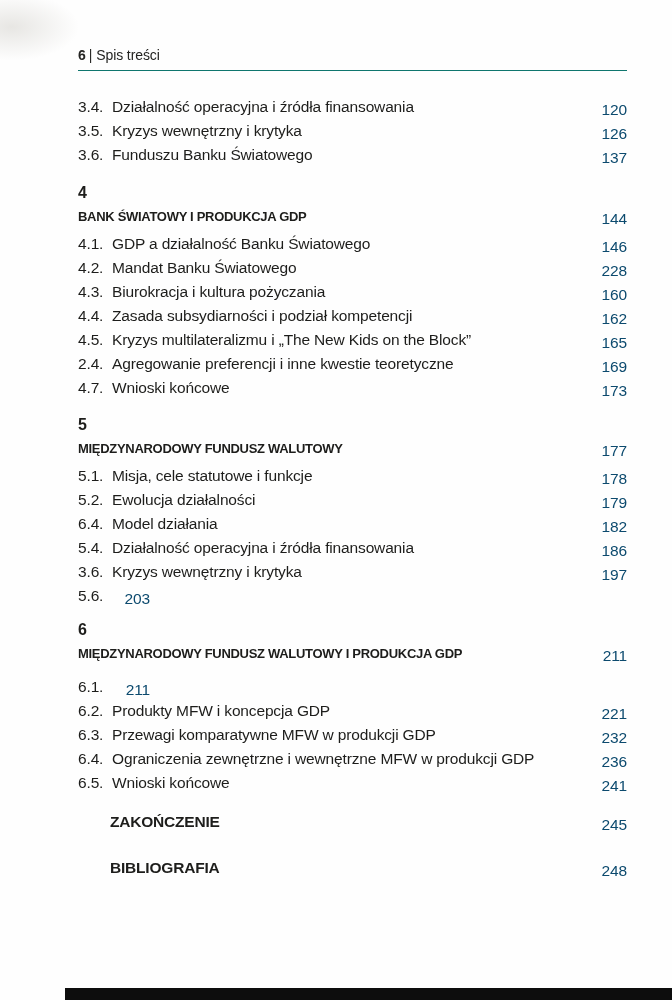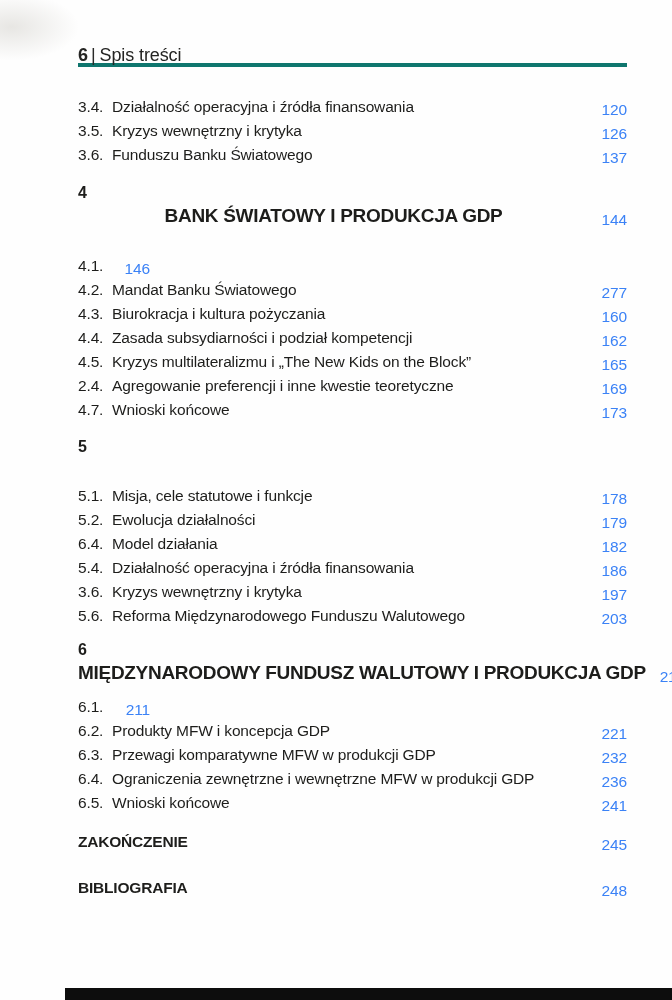--- a/index.html
+++ b/index.html
@@ -17,57 +17,57 @@
     background:radial-gradient(ellipse at 15% 45%, #e7e6e3 0%, rgba(231,230,227,0) 72%);
     pointer-events:none;
   }
   
   .bottom-bar{
     position:absolute;left:65px;right:0;bottom:0;height:12px;
     background:#0d0d0d;
   }
   .header{
     position:absolute;left:78px;top:47px;width:549px;
-    font-size:18px;line-height:16px;letter-spacing:-0.1px;
-    border-bottom:4px solid #0f766e;
+    font-size:14px;line-height:16px;letter-spacing:-0.1px;
+    padding-bottom:7px;border-bottom:1px solid #0f766e;
     color:#242422;
   }
   .header .pgnum{font-weight:bold;}
   .header .div{padding:0 4px 0 3px;color:#2a2a28;}
   .content{
     position:absolute;left:78px;top:95px;width:549px;
     font-size:15.5px;letter-spacing:-0.15px;
   }
   .row{
     display:flex;align-items:baseline;height:24px;line-height:24px;
   }
   .num{flex:none;width:34px;}
   .title{flex:1 1 auto;white-space:nowrap;overflow:hidden;}
   .pg{
     flex:none;min-width:38px;text-align:right;
-    position:relative;top:3px;color:#3b82f6;
+    position:relative;top:3px;color:#0c4a6e;
   }
   .chapter .ch-num{
     font-weight:bold;font-size:16px;height:22px;line-height:22px;
   }
   .chapter .ch-row{
     display:flex;align-items:baseline;height:24px;line-height:24px;
   }
   .chapter .ch-title{
-    flex:1 1 auto;font-weight:bold;font-size:19px;
-    letter-spacing:-0.3px;white-space:nowrap;text-align:center;
-  }
-  .items{margin-top:26px;}
+    flex:1 1 auto;font-weight:bold;font-size:13px;
+    letter-spacing:-0.3px;white-space:nowrap;
+  }
+  .items{margin-top:4px;}
   .mt-ch4{margin-top:15px;}
   .mt-ch5{margin-top:14px;}
   .mt-ch5 + .items, .ch5-items{}
   .mt-ch6{margin-top:11px;}
   .ch6-items{margin-top:10px;}
   .standalone{
-    display:flex;align-items:center;height:24px;line-height:24px;
+    display:flex;align-items:center;height:24px;line-height:24px;margin-left:32px;
   }
   .standalone .st-title{
     flex:1 1 auto;font-weight:bold;font-size:15.5px;letter-spacing:-0.2px;
   }
   .mt-closing{margin-top:15px;}
   .mt-biblio{margin-top:22px;}
 </style>
 </head>
 <body>
 
@@ -102,26 +102,27 @@
     <div class="chapter mt-ch4">
       <div class="ch-num">4</div>
       <div class="ch-row">
         <span class="ch-title">BANK ŚWIATOWY I PRODUKCJA GDP</span>
         <span class="pg">144</span>
       </div>
     </div>
     <div class="items">
       <div class="row">
         <span class="num">4.1.</span>
+        <span class="title">GDP a działalność Banku Światowego</span>
         <span class="pg">146</span>
       </div>
       <div class="row">
         <span class="num">4.2.</span>
         <span class="title">Mandat Banku Światowego</span>
-        <span class="pg">277</span>
+        <span class="pg">228</span>
       </div>
       <div class="row">
         <span class="num">4.3.</span>
         <span class="title">Biurokracja i kultura pożyczania</span>
         <span class="pg">160</span>
       </div>
       <div class="row">
         <span class="num">4.4.</span>
         <span class="title">Zasada subsydiarności i podział kompetencji</span>
         <span class="pg">162</span>
@@ -138,20 +139,24 @@
       </div>
       <div class="row">
         <span class="num">4.7.</span>
         <span class="title">Wnioski końcowe</span>
         <span class="pg">173</span>
       </div>
     </div>
 
     <div class="chapter mt-ch5">
       <div class="ch-num">5</div>
+      <div class="ch-row">
+        <span class="ch-title">MIĘDZYNARODOWY FUNDUSZ WALUTOWY</span>
+        <span class="pg">177</span>
+      </div>
     </div>
     <div class="items ch5-items">
       <div class="row">
         <span class="num">5.1.</span>
         <span class="title">Misja, cele statutowe i funkcje</span>
         <span class="pg">178</span>
       </div>
       <div class="row">
         <span class="num">5.2.</span>
         <span class="title">Ewolucja działalności</span>
@@ -167,21 +172,20 @@
         <span class="title">Działalność operacyjna i źródła finansowania</span>
         <span class="pg">186</span>
       </div>
       <div class="row">
         <span class="num">3.6.</span>
         <span class="title">Kryzys wewnętrzny i krytyka</span>
         <span class="pg">197</span>
       </div>
       <div class="row">
         <span class="num">5.6.</span>
-        <span class="title">Reforma Międzynarodowego Funduszu Walutowego</span>
         <span class="pg">203</span>
       </div>
     </div>
 
     <div class="chapter mt-ch6">
       <div class="ch-num">6</div>
       <div class="ch-row">
         <span class="ch-title">MIĘDZYNARODOWY FUNDUSZ WALUTOWY I PRODUKCJA GDP</span>
         <span class="pg">211</span>
       </div>

